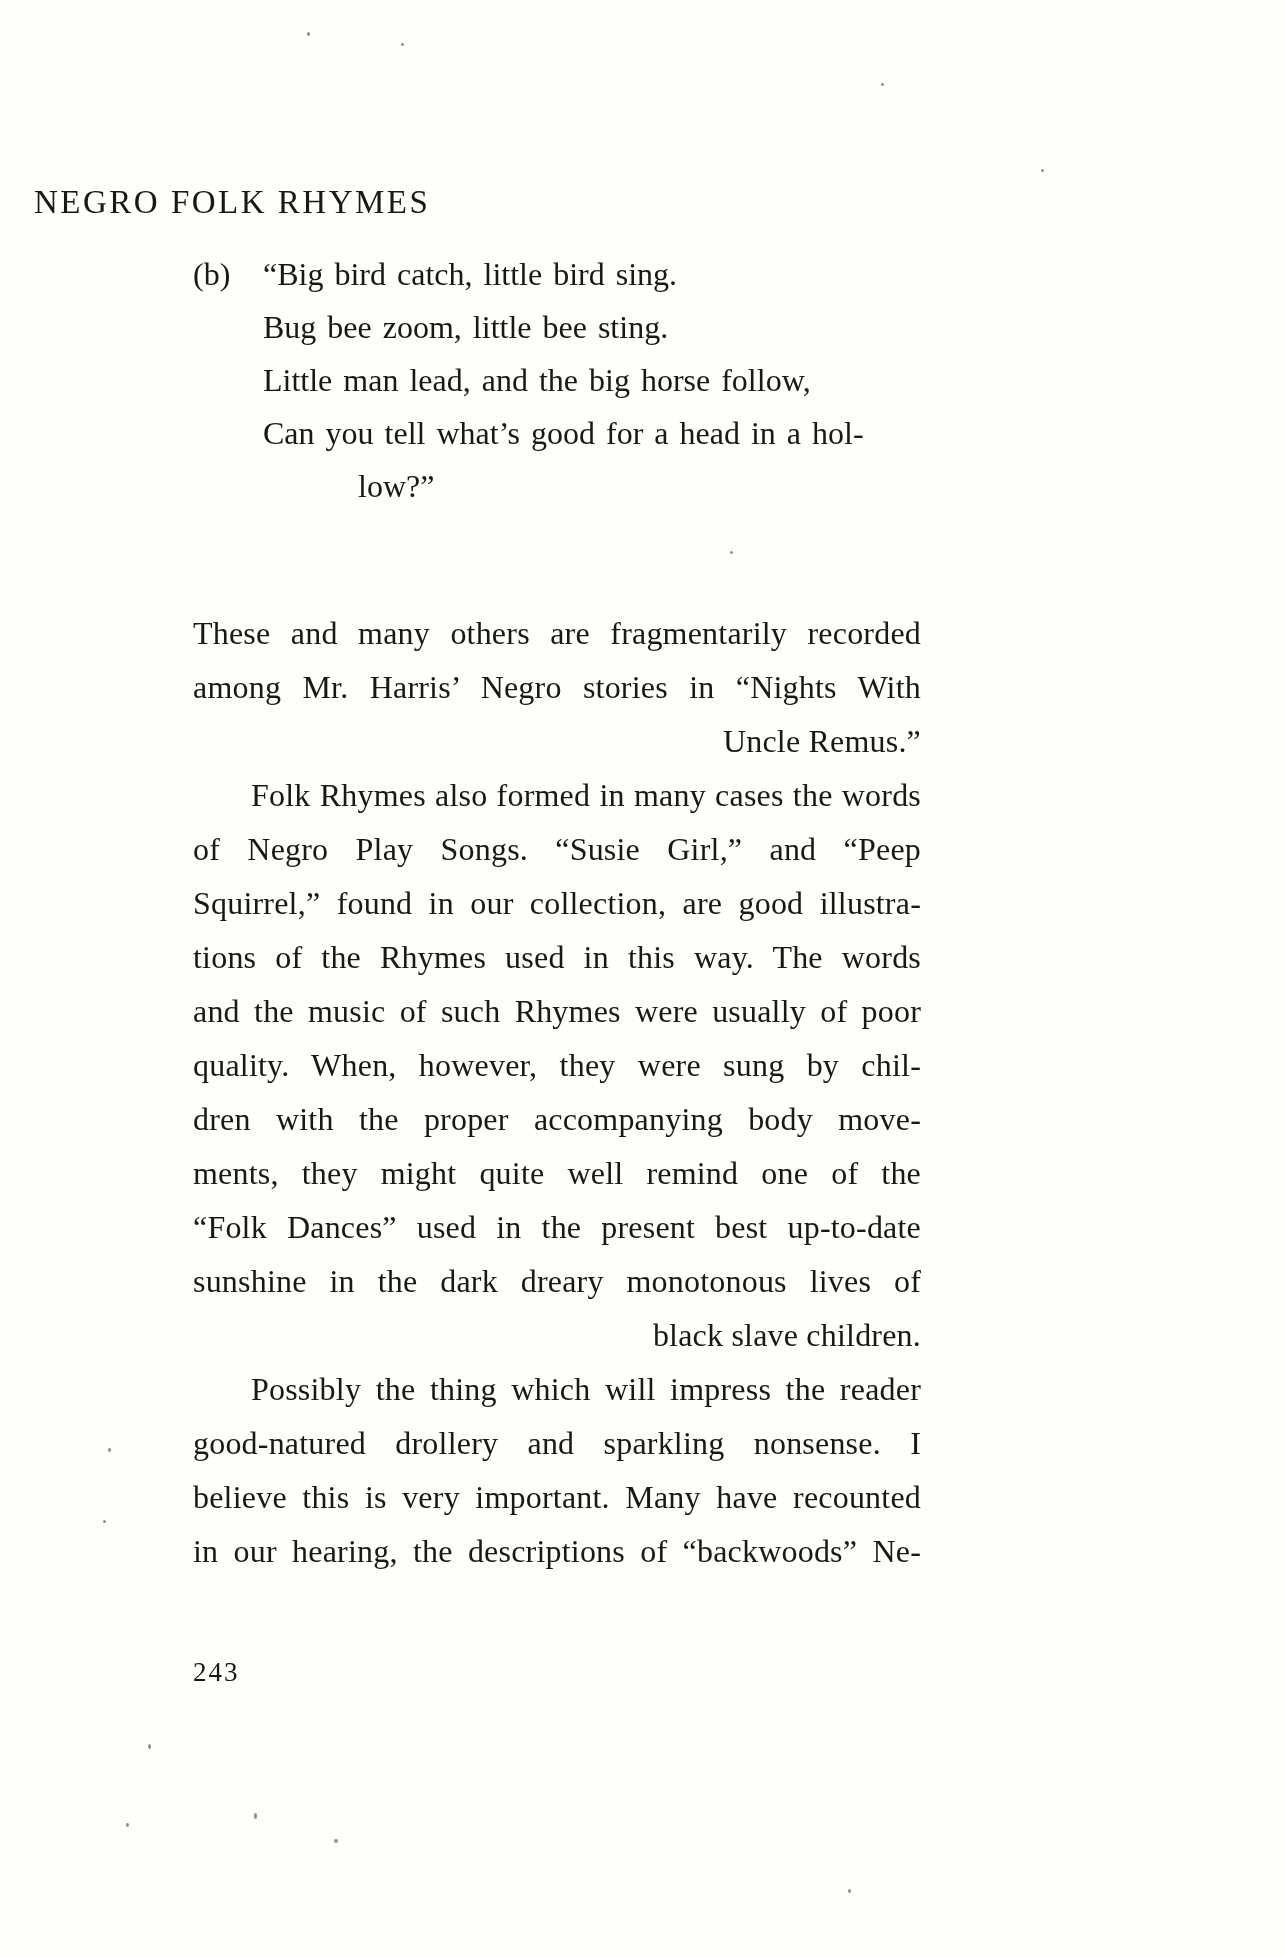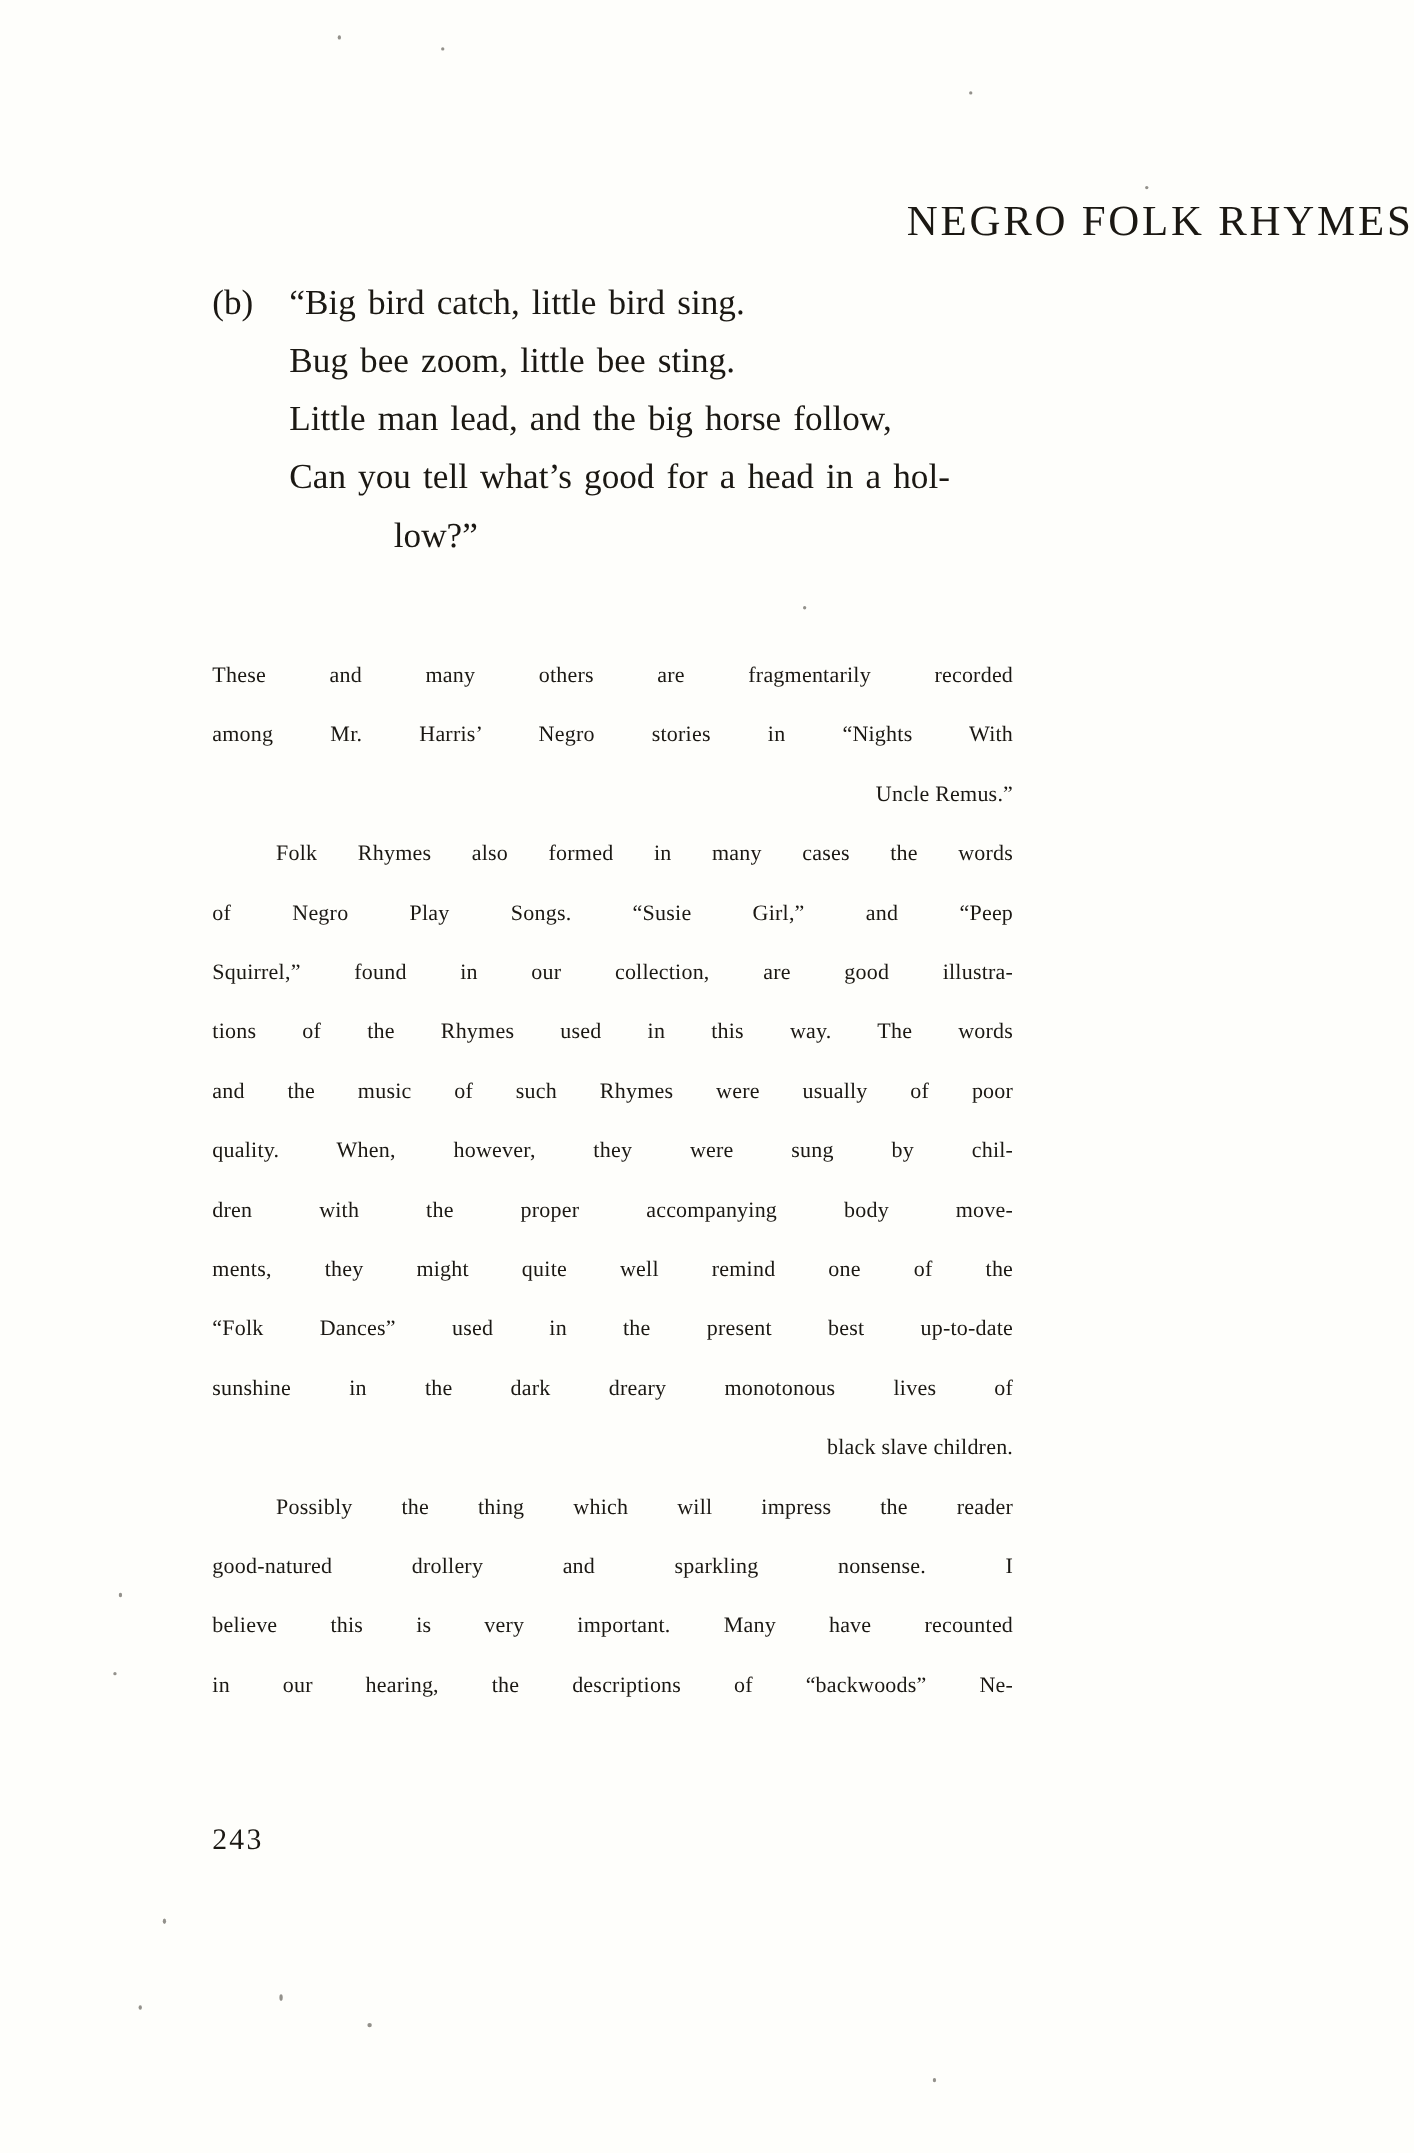--- a/index.html
+++ b/index.html
@@ -15,22 +15,22 @@
     font-family: "Liberation Serif", "DejaVu Serif", serif;
     overflow: hidden;
   }
   .running-head {
     position: absolute;
     top: 183px;
     left: 0;
     width: 100%;
     padding-left: 34px;
     box-sizing: border-box;
-    text-align: right;
-    font-size: 39px;
+    text-align: left;
+    font-size: 33px;
     letter-spacing: 2.5px;
     line-height: 38px;
     white-space: nowrap;
   }
   .verse {
     position: absolute;
     left: 193px;
     top: 248px;
     width: 780px;
     font-size: 32px;
@@ -45,23 +45,23 @@
   .verse-lines {
     margin-left: 70px;
   }
   .verse-line.wrap {
     margin-left: 95px;
     word-spacing: 1px;
   }
   .body-text {
     position: absolute;
     left: 193px;
-    top: 587px;
+    top: 606px;
     width: 728px;
-    font-size: 20px;
+    font-size: 32px;
     line-height: 54px;
     letter-spacing: 0.2px;
   }
   .line {
     min-height: 54px;
     text-align: right;
   }
   .line.justify {
     text-align: justify;
     text-align-last: justify;

